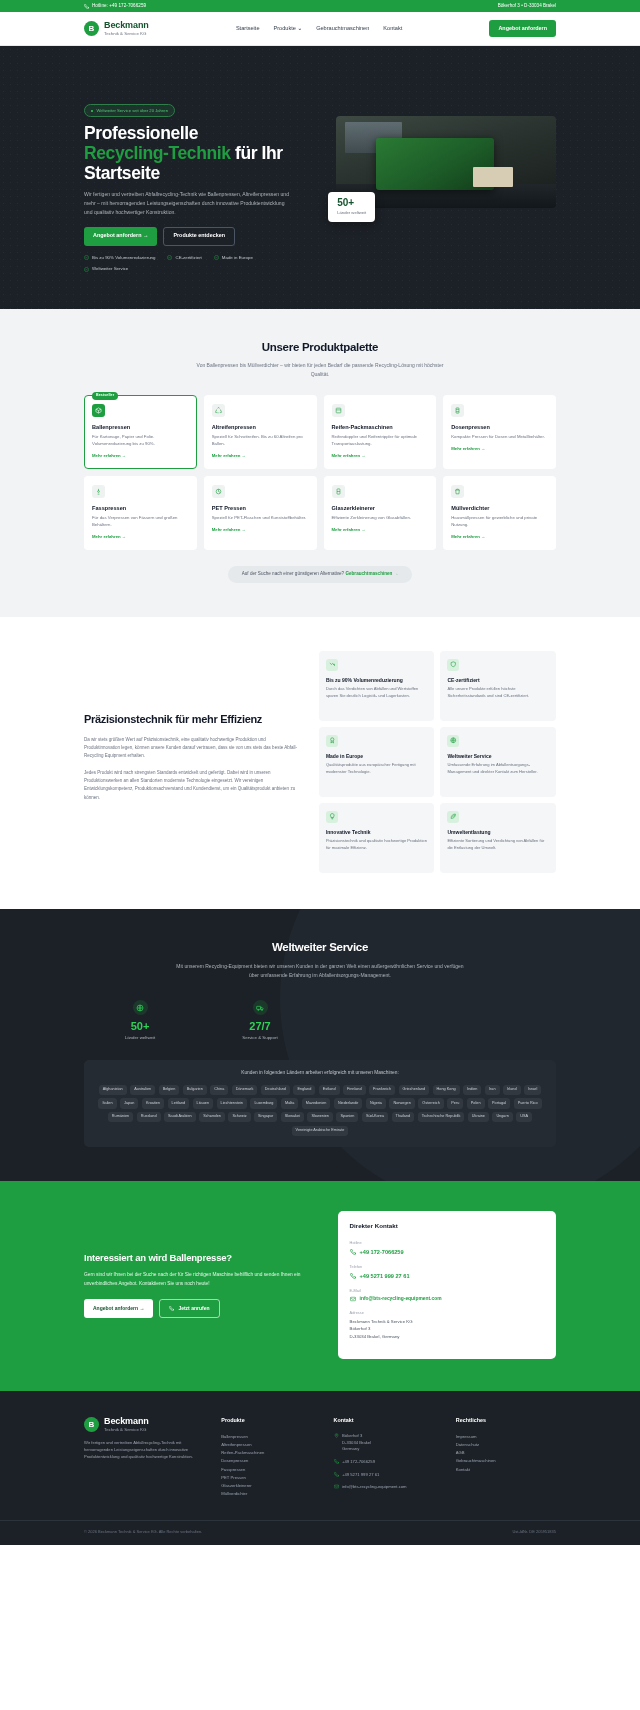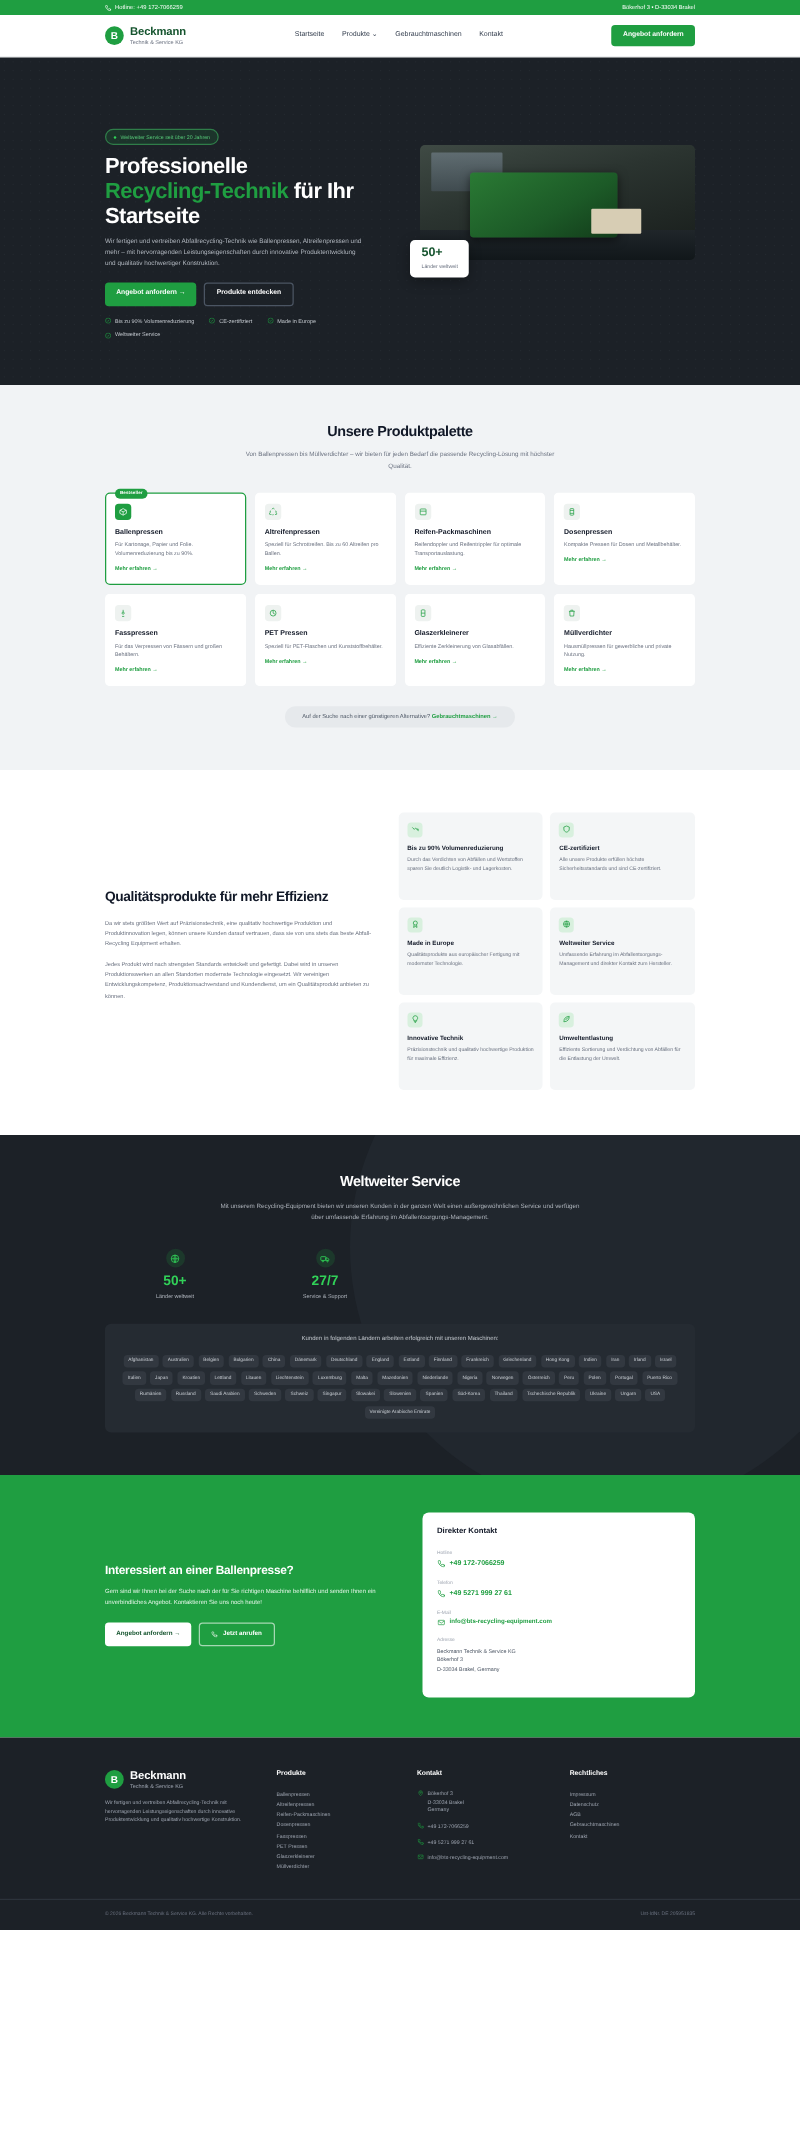--- a/index.html
+++ b/index.html
@@ -368,21 +368,21 @@
           <span>Auf der Suche nach einer günstigeren Alternative?</span>
           <b>Gebrauchtmaschinen →</b>
         </div>
       </div>
     </div>
   </section>
 
   <section class="precision">
     <div class="container">
       <div class="prec-left">
-        <h2 class="prec-title">Qualitätsprodukte für mehr Effizienz</h2>
+        <h2 class="prec-title">Präzisionstechnik für mehr Effizienz</h2>
         <p>Da wir stets größten Wert auf Präzisionstechnik, eine qualitativ hochwertige Produktion und Produktinnovation legen, können unsere Kunden darauf vertrauen, dass sie von uns stets das beste Abfall-Recycling Equipment erhalten.</p>
         <p>Jedes Produkt wird nach strengsten Standards entwickelt und gefertigt. Dabei wird in unseren Produktionswerken an allen Standorten modernste Technologie eingesetzt. Wir vereinigen Entwicklungskompetenz, Produktionsachverstand und Kundendienst, um ein Qualitätsprodukt anbieten zu können.</p>
       </div>
       <div class="prec-right">
         <div class="fcard">
           <div class="ficon">
               <svg width="6.5" height="6.5" viewBox="0 0 24 24" fill="none" stroke="#1f9e41" stroke-width="2.2">
                 <path d="M3 7l6 6 4-4 8 8"></path>
                 <path d="M21 17v-5h-5"></path>
               </svg>
@@ -525,21 +525,21 @@
             <span class="chip">USA</span>
             <span class="chip">Vereinigte Arabische Emirate</span>
           </div>
       </div>
     </div>
   </section>
 
   <section class="cta">
     <div class="container">
       <div class="cta-left">
-        <h2>Interessiert an einer Ballenpresse?</h2>
+        <h2>Interessiert an wird Ballenpresse?</h2>
         <p>Gern sind wir Ihnen bei der Suche nach der für Sie richtigen Maschine behilflich und senden Ihnen ein unverbindliches Angebot. Kontaktieren Sie uns noch heute!</p>
         <div class="cta-btns">
           <div class="btn btn-white">Angebot anfordern  →</div>
           <div class="btn btn-ghost">
             <span class="ic">
                 <svg width="5" height="5" viewBox="0 0 24 24" fill="none" stroke="#ffffff" stroke-width="2.4" stroke-linecap="round">
                   <path d="M22 16.92v3a2 2 0 0 1-2.18 2 19.79 19.79 0 0 1-8.63-3.07 19.5 19.5 0 0 1-6-6 19.79 19.79 0 0 1-3.07-8.67A2 2 0 0 1 4.11 2h3a2 2 0 0 1 2 1.72c.13 1.05.37 2.07.72 3a2 2 0 0 1-.45 2.11L8.09 9.91a16 16 0 0 0 6 6l1.06-1.27a2 2 0 0 1 2.11-.45c.96.35 1.98.59 3 .72A2 2 0 0 1 22 16.92z"></path>
                 </svg>
               </span>
             <span>Jetzt anrufen</span>

